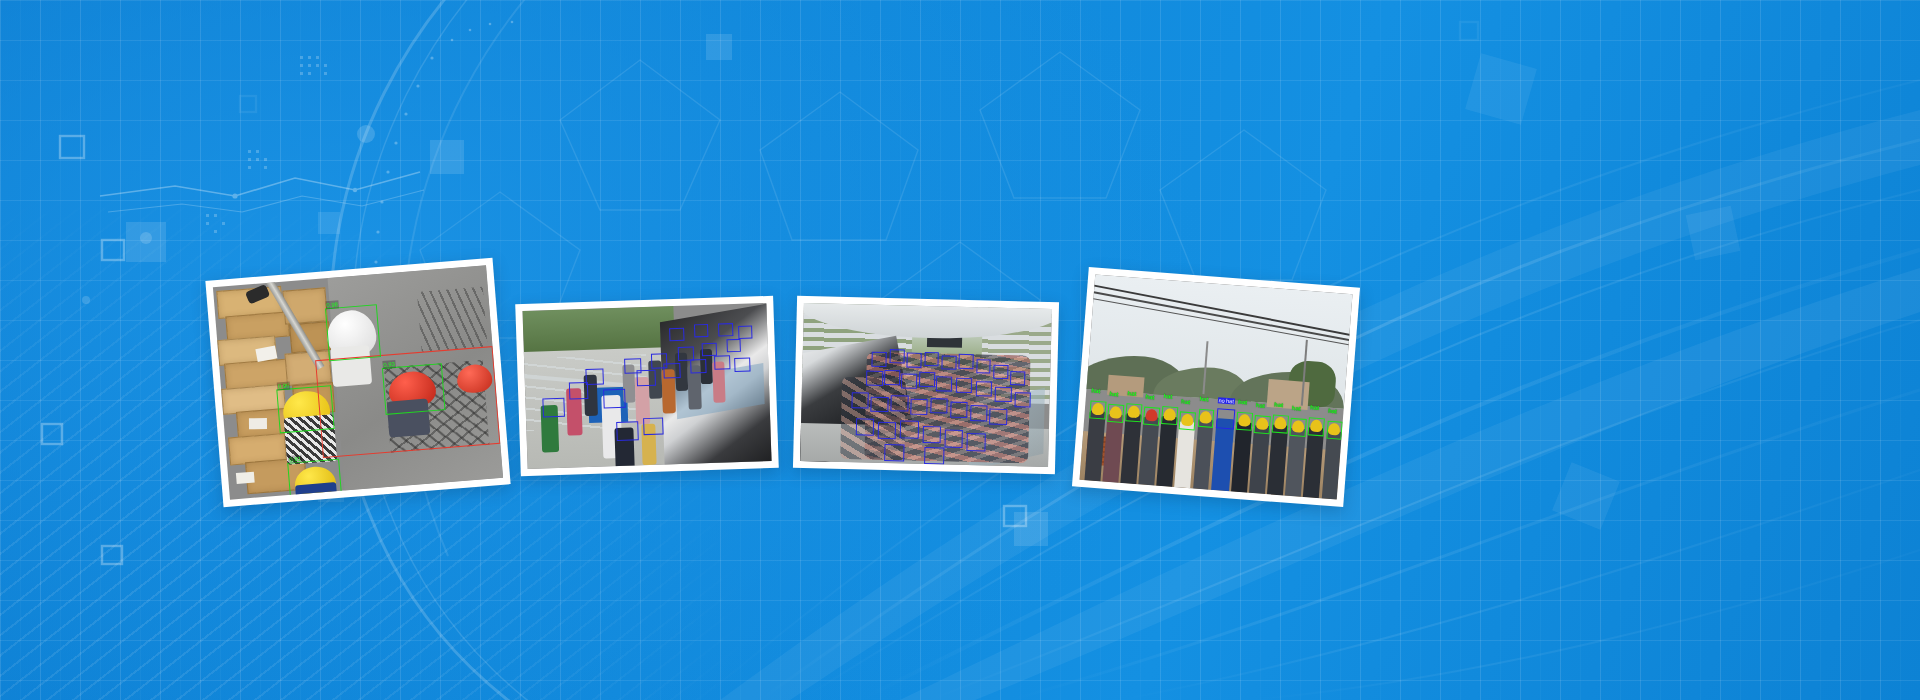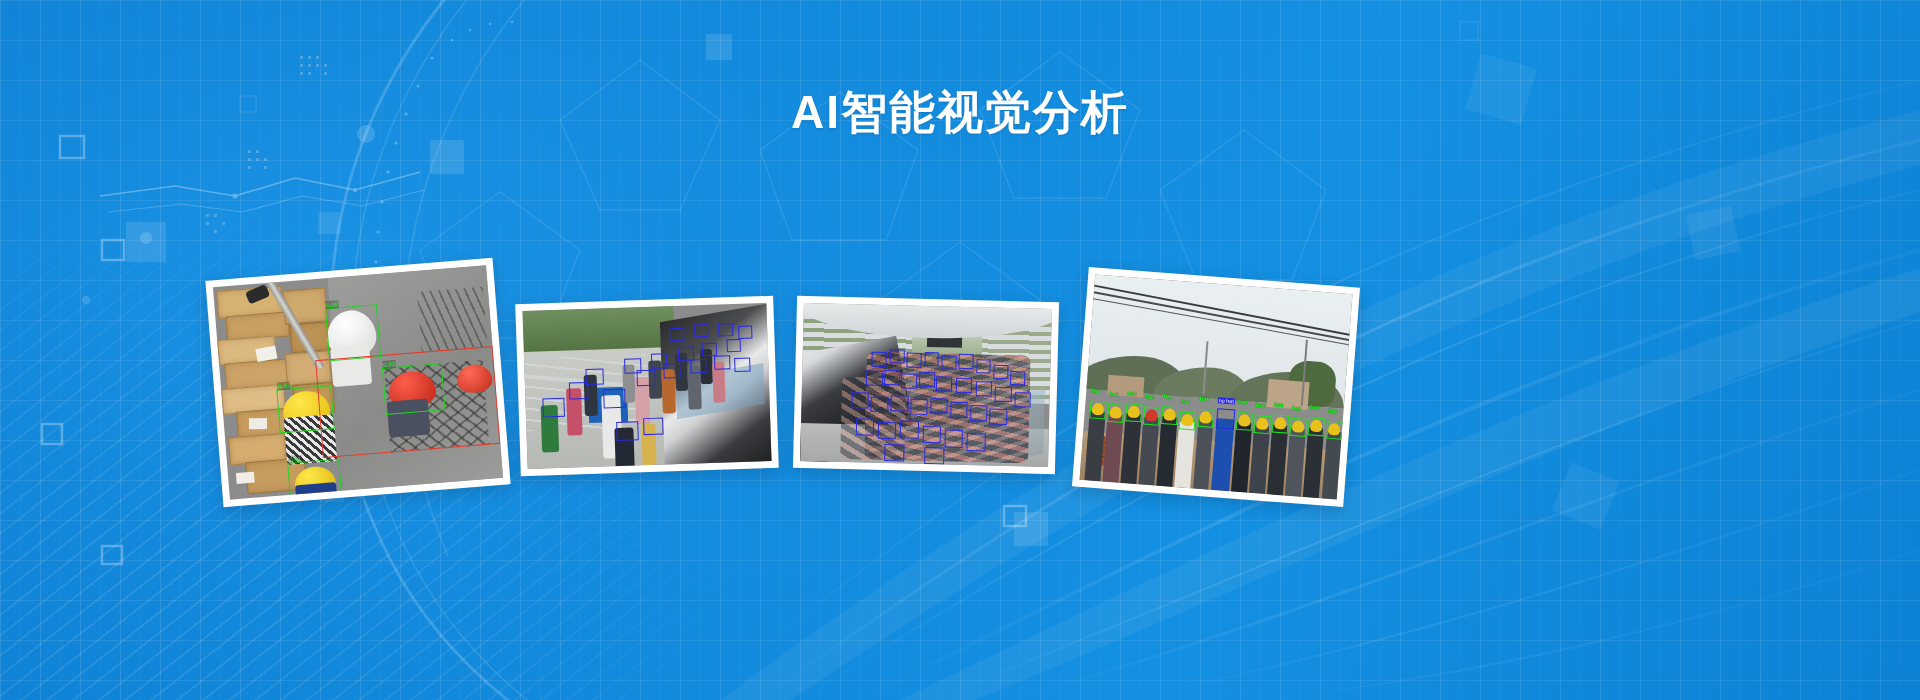--- a/index.html
+++ b/index.html
@@ -267,21 +267,20 @@
     </g>
 
     <g fill="#ffffff" opacity=".16">
       <circle cx="366" cy="134" r="9"></circle>
       <circle cx="146" cy="238" r="6"></circle>
       <circle cx="86" cy="300" r="4"></circle>
     </g>
   </svg>
 
   <div class="headline-wrap">
-    <div class="headline">AI智能视觉分析</div>
   </div>
 
   <div class="strip">
 
     <div class="card" id="card-1">
       <div class="shot sc1">
 
         <div class="floor"></div>
 
         <div class="boxes">

